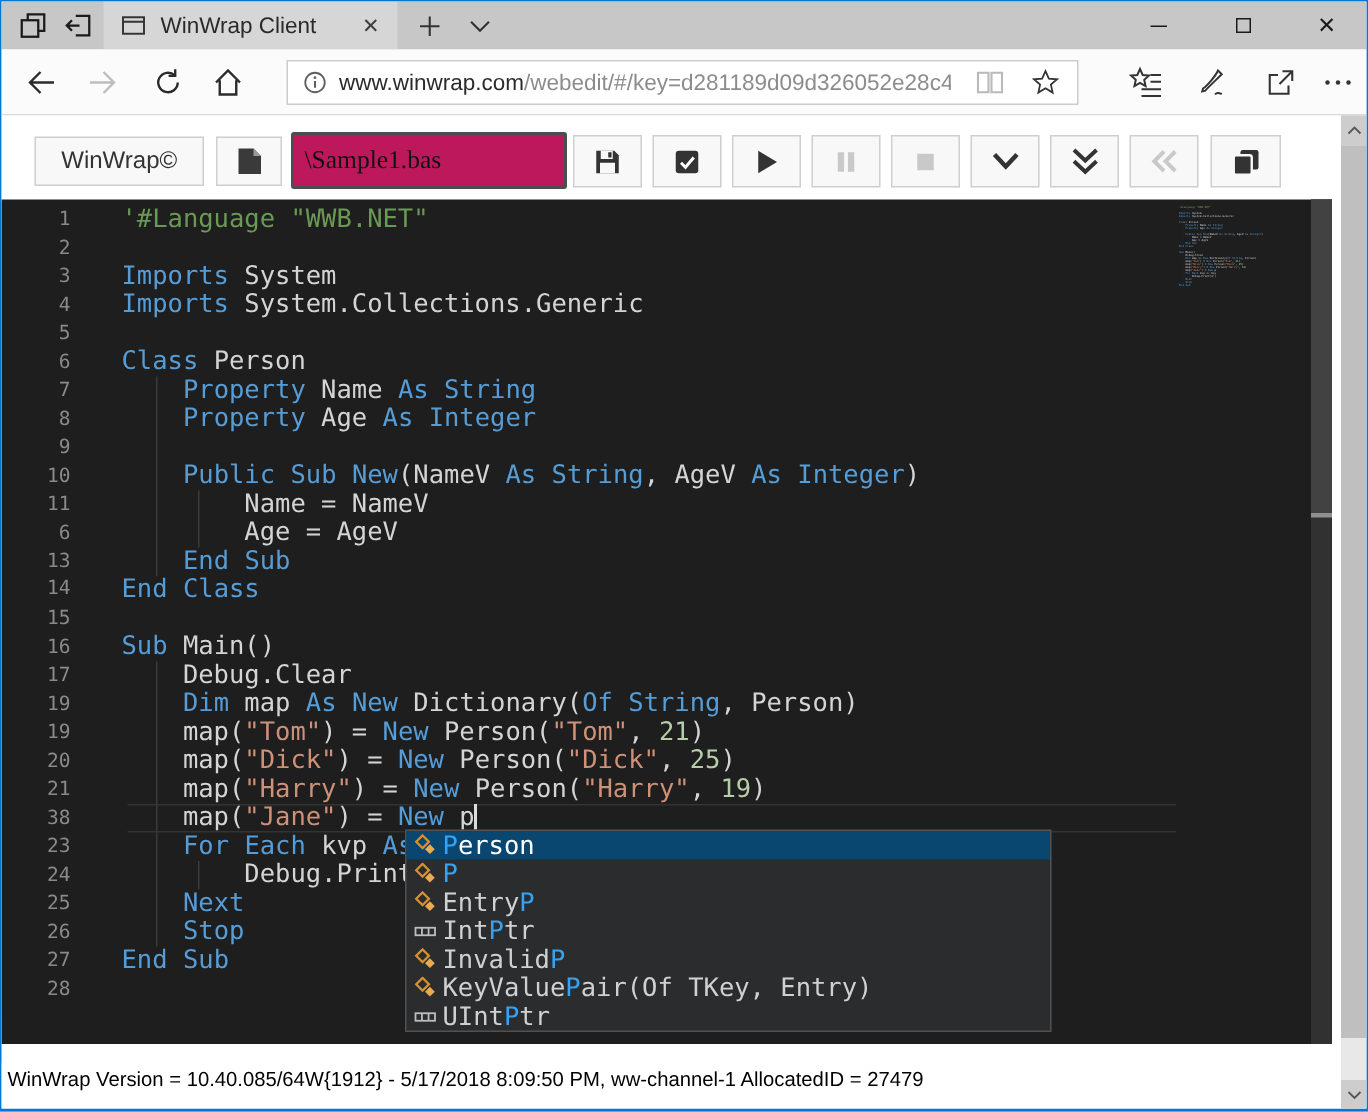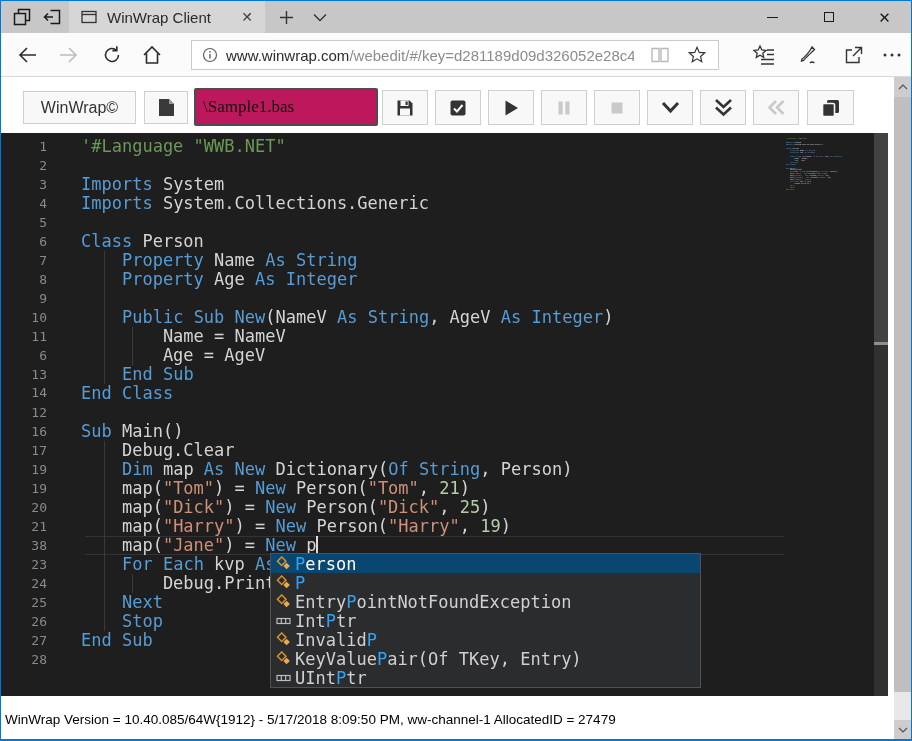--- a/index.html
+++ b/index.html
@@ -266,21 +266,21 @@
         <div class="gutter-num" style="top: 80px;">5</div>
         <div class="gutter-num" style="top: 99px;">6</div>
         <div class="gutter-num" style="top: 118px;">7</div>
         <div class="gutter-num" style="top: 137px;">8</div>
         <div class="gutter-num" style="top: 156px;">9</div>
         <div class="gutter-num" style="top: 175px;">10</div>
         <div class="gutter-num" style="top: 194px;">11</div>
         <div class="gutter-num" style="top: 213px;">6</div>
         <div class="gutter-num" style="top: 232px;">13</div>
         <div class="gutter-num" style="top: 250px;">14</div>
-        <div class="gutter-num" style="top: 270px;">12</div>
+        <div class="gutter-num" style="top: 270px;">15</div>
         <div class="gutter-num" style="top: 289px;">16</div>
         <div class="gutter-num" style="top: 308px;">17</div>
         <div class="gutter-num" style="top: 327px;">19</div>
         <div class="gutter-num" style="top: 346px;">19</div>
         <div class="gutter-num" style="top: 365px;">20</div>
         <div class="gutter-num" style="top: 384px;">21</div>
         <div class="gutter-num" style="top: 403px;">38</div>
         <div class="gutter-num" style="top: 422px;">23</div>
         <div class="gutter-num" style="top: 441px;">24</div>
         <div class="gutter-num" style="top: 460px;">25</div>
@@ -366,21 +366,21 @@
       <rect x="3.2" y="2.2" width="6" height="6" transform="rotate(45 6.2 5.2)" fill="none" stroke="#d6912c" stroke-width="1.5"></rect>
       <rect x="8.8" y="7.8" width="4.6" height="4.6" transform="rotate(45 11.1 10.1)" fill="#e8ab53"></rect>
     </svg><span class="sg-match">P</span><span>erson</span></div>
         <div class="sg-row"><svg class="sg-ico" viewBox="0 0 16 16">
       <rect x="3.2" y="2.2" width="6" height="6" transform="rotate(45 6.2 5.2)" fill="none" stroke="#d6912c" stroke-width="1.5"></rect>
       <rect x="8.8" y="7.8" width="4.6" height="4.6" transform="rotate(45 11.1 10.1)" fill="#e8ab53"></rect>
     </svg><span class="sg-match">P</span></div>
         <div class="sg-row"><svg class="sg-ico" viewBox="0 0 16 16">
       <rect x="3.2" y="2.2" width="6" height="6" transform="rotate(45 6.2 5.2)" fill="none" stroke="#d6912c" stroke-width="1.5"></rect>
       <rect x="8.8" y="7.8" width="4.6" height="4.6" transform="rotate(45 11.1 10.1)" fill="#e8ab53"></rect>
-    </svg><span>Entry</span><span class="sg-match">P</span><span>ointNotFoundException</span></div>
+    </svg><span>Entry</span><span class="sg-match">P</span></div>
         <div class="sg-row"><svg class="sg-ico" viewBox="0 0 16 16">
       <rect x="1.5" y="5.5" width="13" height="5" fill="none" stroke="#bdbdbd" stroke-width="1.2"></rect>
       <line x1="5.8" y1="5.5" x2="5.8" y2="10.5" stroke="#bdbdbd" stroke-width="1.2"></line>
       <line x1="10.2" y1="5.5" x2="10.2" y2="10.5" stroke="#bdbdbd" stroke-width="1.2"></line>
     </svg><span>Int</span><span class="sg-match">P</span><span>tr</span></div>
         <div class="sg-row"><svg class="sg-ico" viewBox="0 0 16 16">
       <rect x="3.2" y="2.2" width="6" height="6" transform="rotate(45 6.2 5.2)" fill="none" stroke="#d6912c" stroke-width="1.5"></rect>
       <rect x="8.8" y="7.8" width="4.6" height="4.6" transform="rotate(45 11.1 10.1)" fill="#e8ab53"></rect>
     </svg><span>Invalid</span><span class="sg-match">P</span></div>
         <div class="sg-row"><svg class="sg-ico" viewBox="0 0 16 16">

